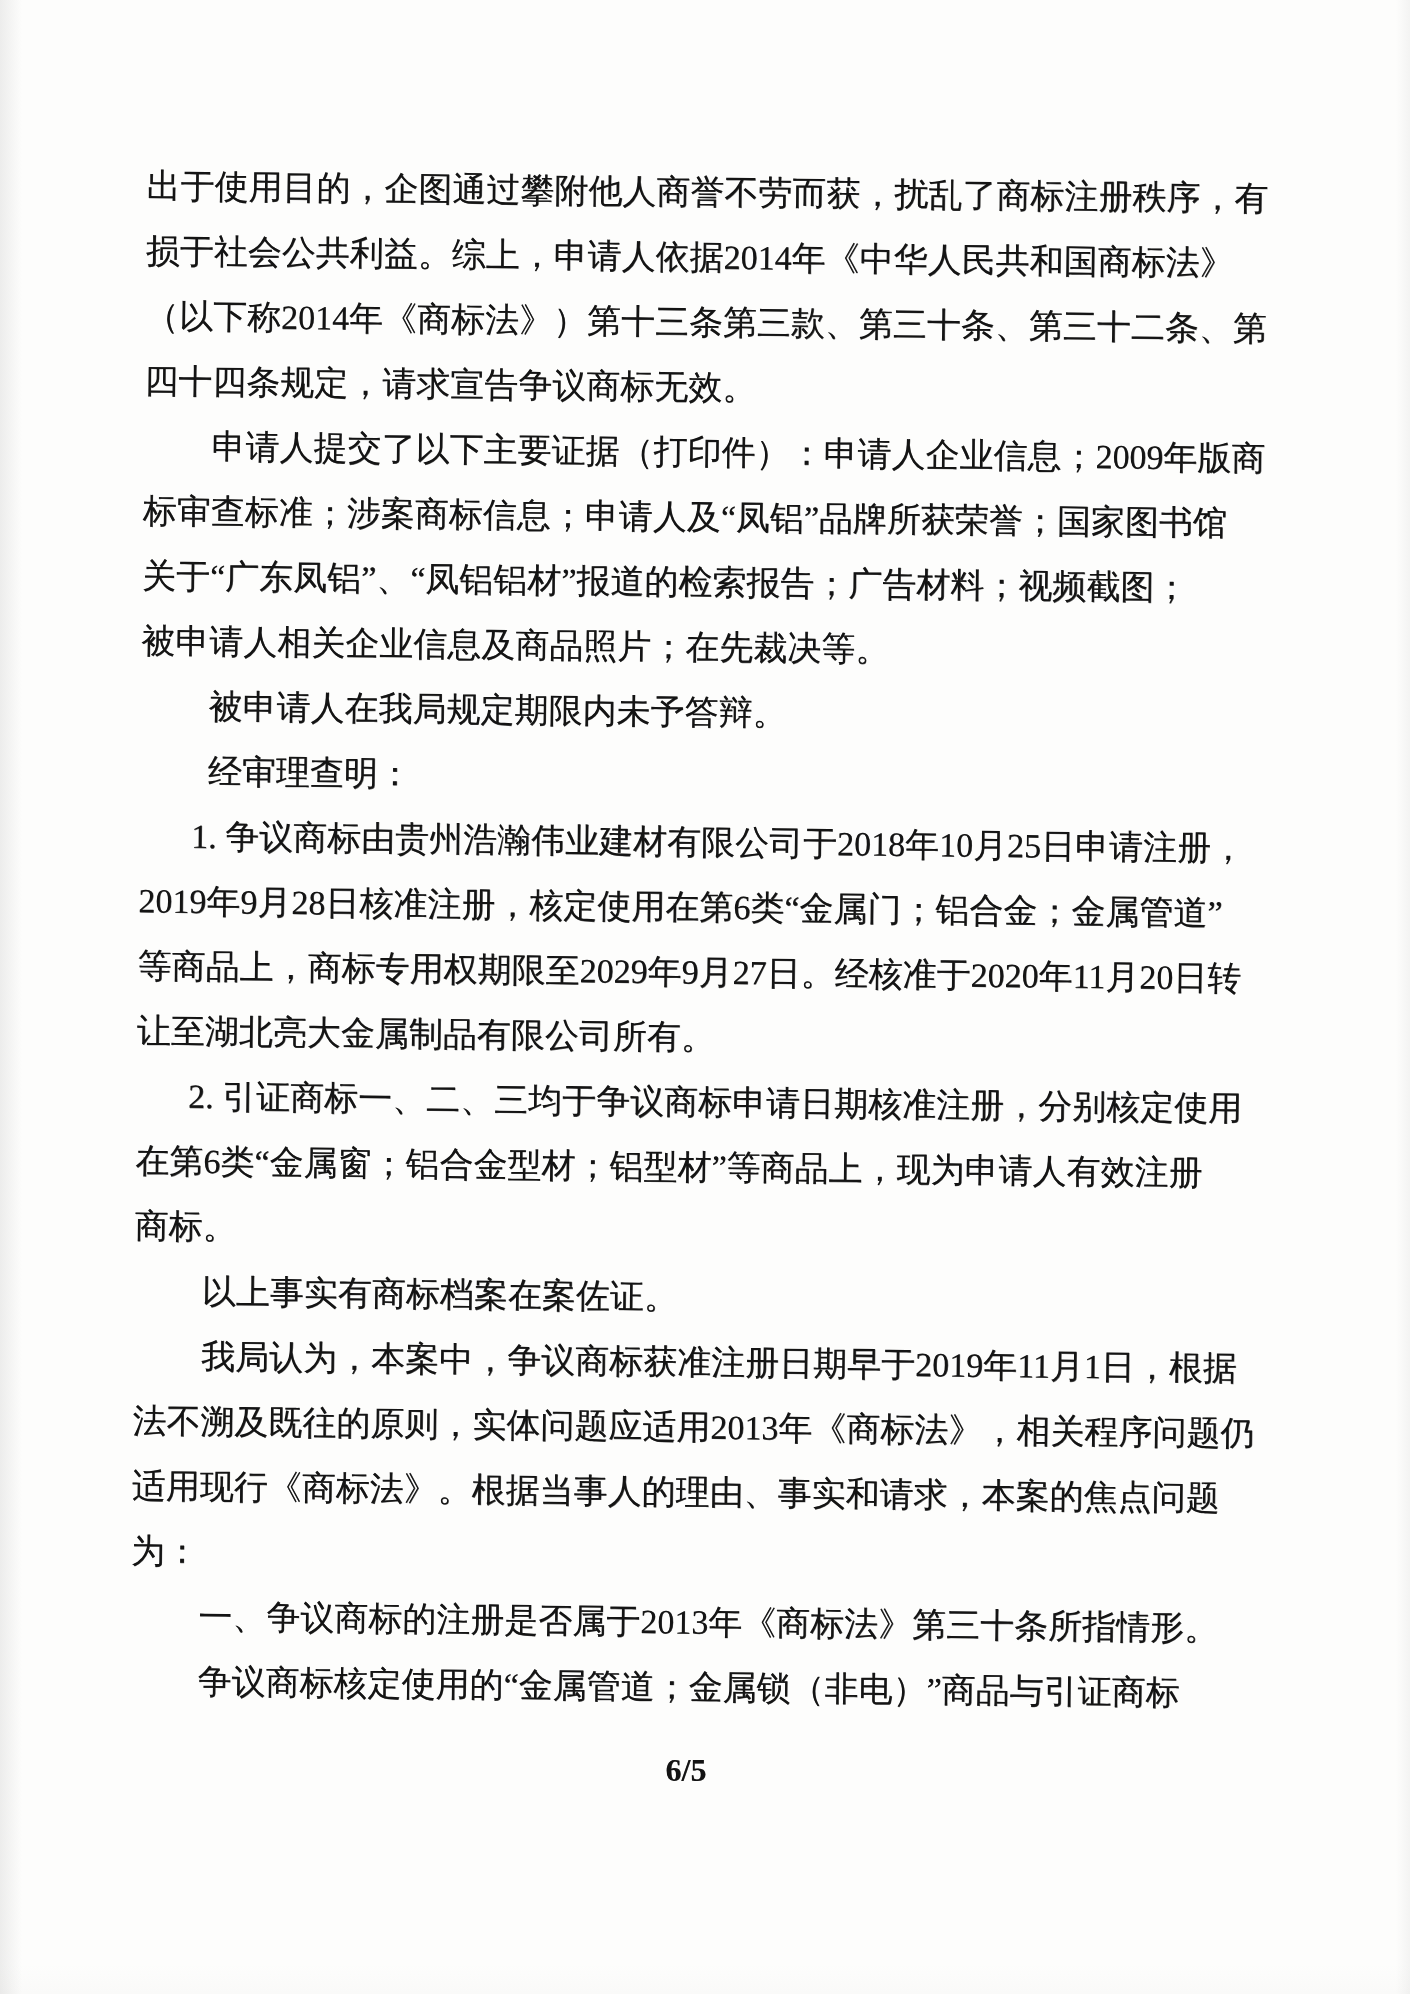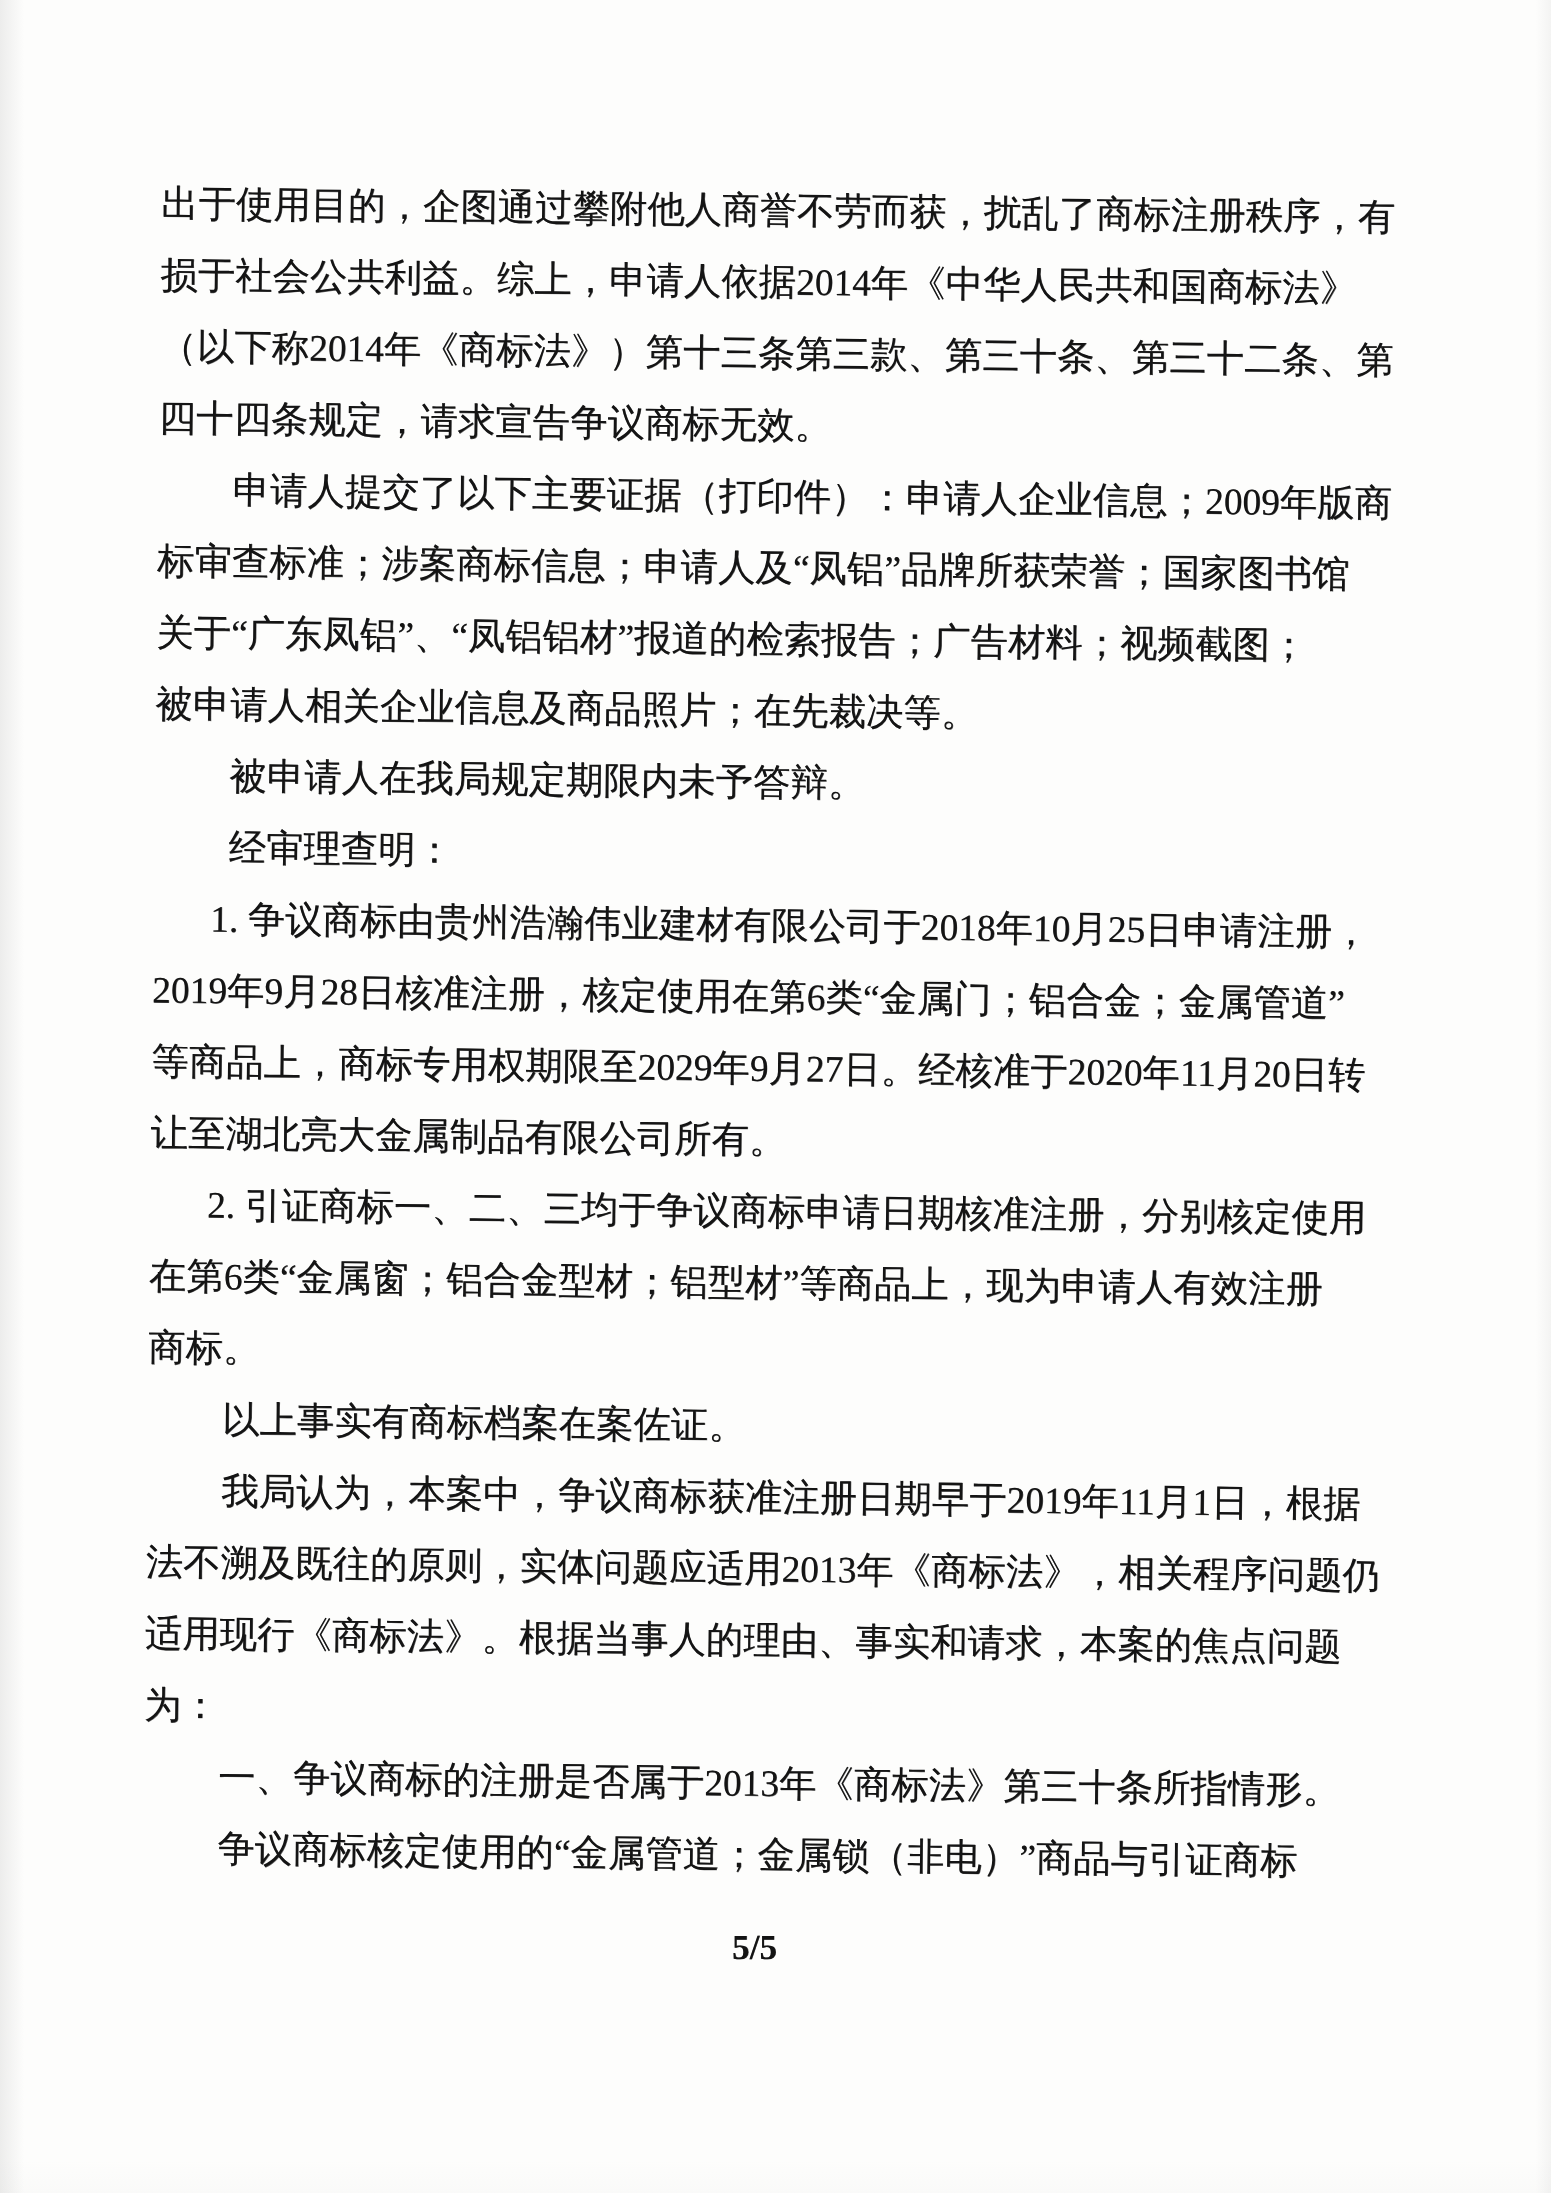--- a/index.html
+++ b/index.html
@@ -84,15 +84,15 @@
       <div class="line">商标。</div>
       <div class="line cjk">以上事实有商标档案在案佐证。</div>
       <div class="line cjk">我局认为，本案中，争议商标获准注册日期早于2019年11月1日，根据</div>
       <div class="line">法不溯及既往的原则，实体问题应适用2013年《商标法》，相关程序问题仍</div>
       <div class="line">适用现行《商标法》。根据当事人的理由、事实和请求，本案的焦点问题</div>
       <div class="line">为：</div>
       <div class="line cjk">一、争议商标的注册是否属于2013年《商标法》第三十条所指情形。</div>
       <div class="line cjk">争议商标核定使用的“金属管道；金属锁（非电）”商品与引证商标</div>
     </div>
   <div class="footer">
-    <span class="page-number">5/5</span>
+    <span class="page-number">6/5</span>
   </div>
 </div>
 
 </body></html>

